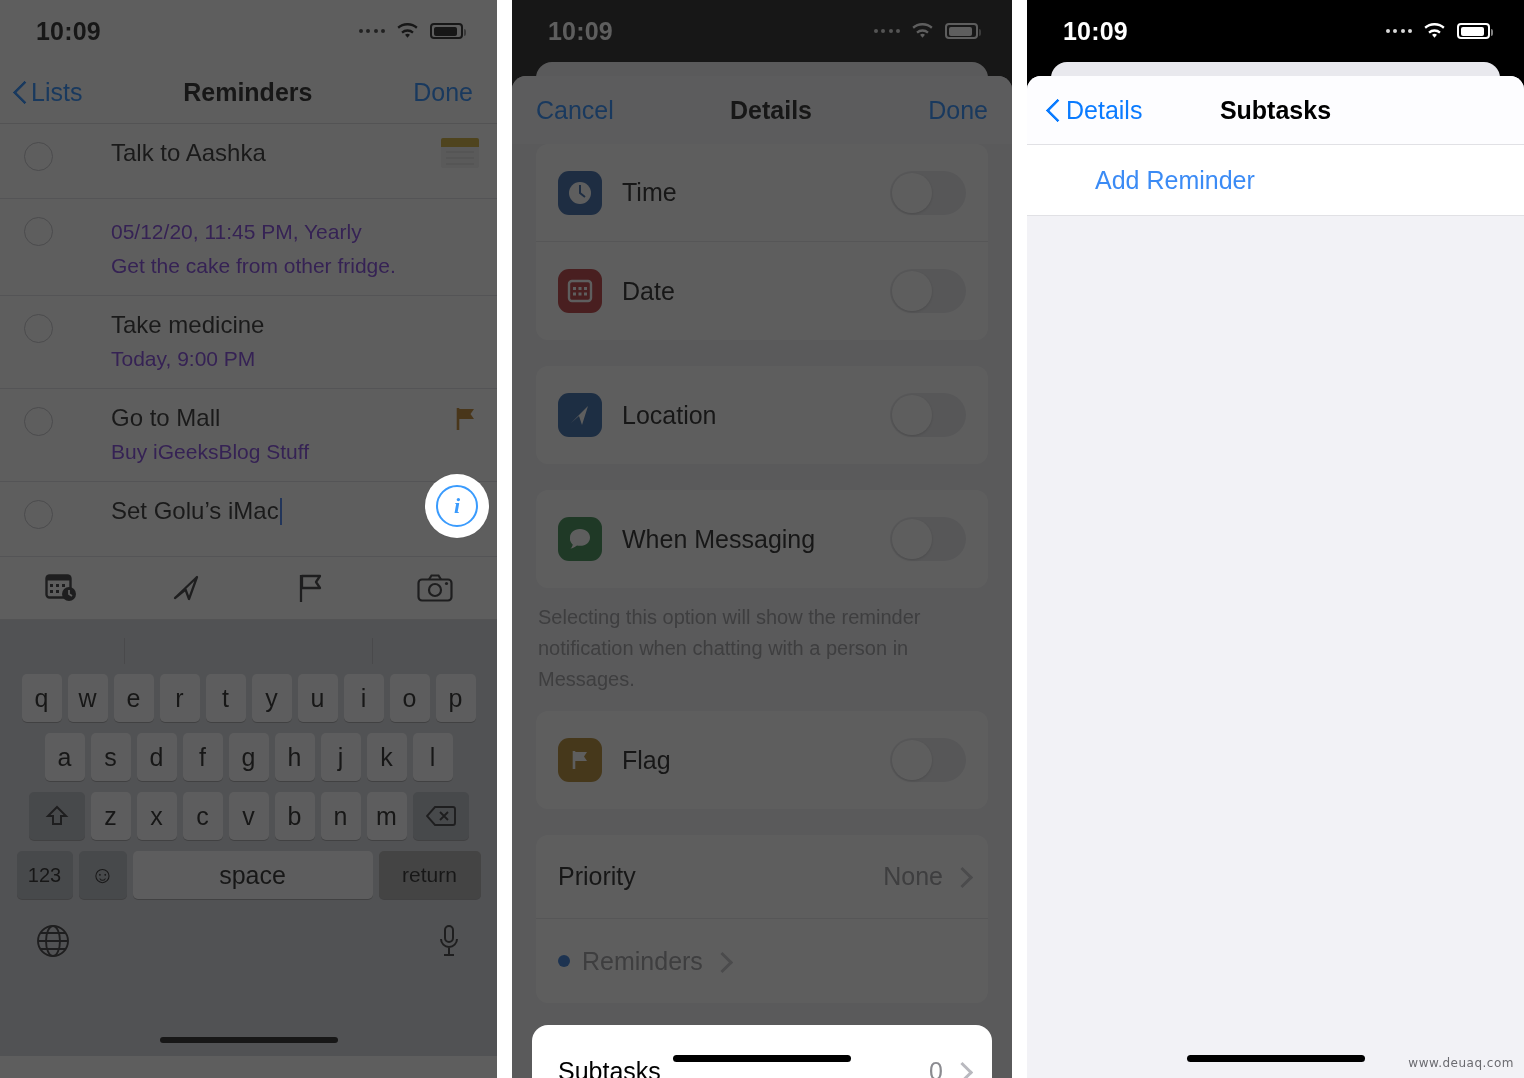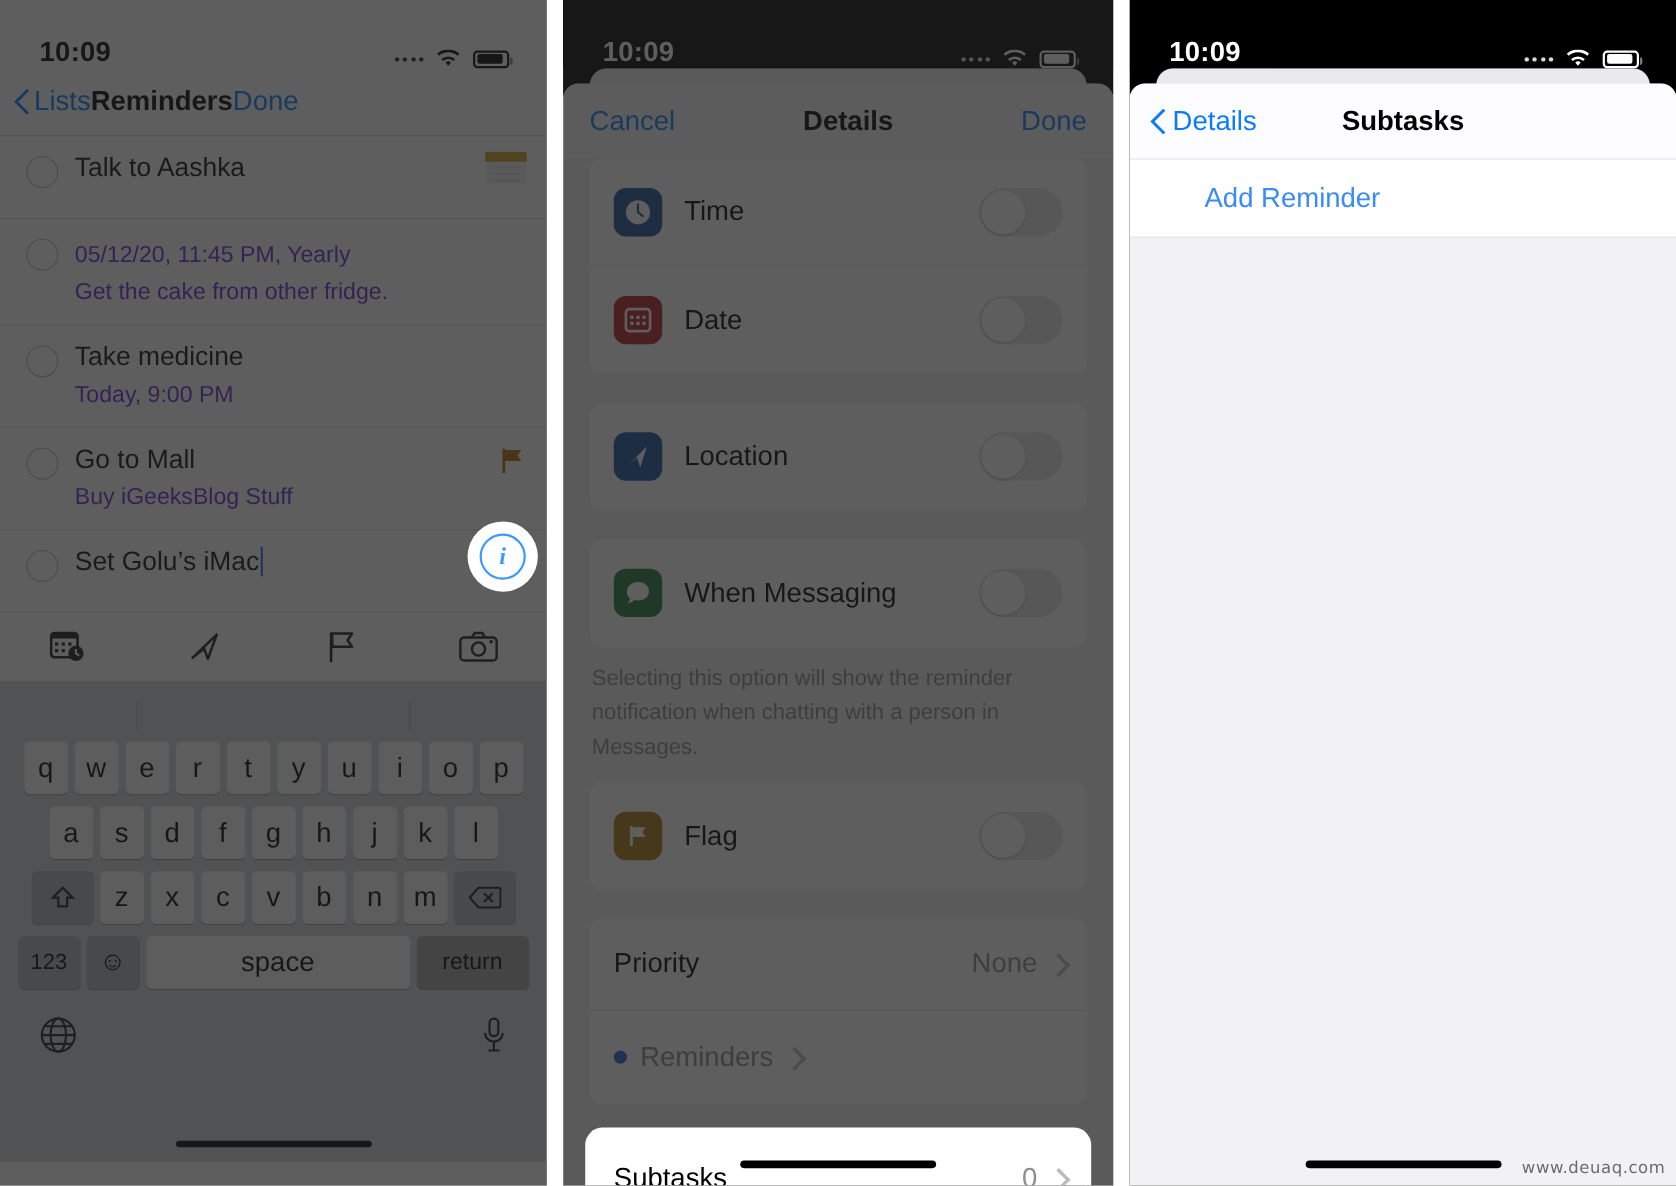--- a/index.html
+++ b/index.html
@@ -7,44 +7,44 @@
   .stage{position:relative;width:1524px;height:1078px;background:#ffffff;overflow:hidden;}
 
   
   .panel{position:absolute;top:0;height:1078px;overflow:hidden;background:#000;}
   #panel1{left:0;width:497px;}
   #panel2{left:512px;width:500px;}
   #panel3{left:1027px;width:497px;}
   .dimmer{position:absolute;inset:0;background:rgba(32,32,32,.72);pointer-events:none;z-index:60;}
 
   
-  .statusbar{position:relative;height:62px;display:flex;align-items:flex-end;justify-content:space-between;padding:0 34px 0 36px;box-sizing:border-box;z-index:5;}
+  .statusbar{position:relative;height:62px;display:flex;align-items:center;justify-content:space-between;padding:0 34px 0 36px;box-sizing:border-box;z-index:5;}
   .sb-time{font-size:25px;font-weight:700;letter-spacing:.2px;}
   .sb-right{display:flex;align-items:center;gap:11px;}
   .sb-dots{display:flex;align-items:flex-end;gap:3.5px;}
   .sb-dots i{display:block;width:4px;height:4px;border-radius:50%;background:currentColor;opacity:.85;}
   .wifi{width:23px;height:17px;position:relative;}
   .batt{position:relative;width:33px;height:16px;border:2px solid currentColor;border-radius:4px;box-sizing:border-box;}
   .batt::after{content:"";position:absolute;right:-5px;top:4px;width:2.5px;height:7px;background:currentColor;border-radius:0 2px 2px 0;opacity:.5;}
   .batt b{position:absolute;left:1.5px;top:1.5px;bottom:1.5px;width:82%;background:currentColor;border-radius:2px;display:block;}
 
   .dark-status{background:#000;color:#fff;}
   .plain-status{color:#000;}
 
   
   #panel1 .screen{position:absolute;inset:0;background:#ffffff;color:#000;}
-  .navbar1{height:62px;display:flex;align-items:center;padding:0 24px 0 14px;box-sizing:border-box;border-bottom:1px solid #d6d6da;}
+  .navbar1{height:62px;display:flex;align-items:center;justify-content:space-between;padding:0 24px 0 14px;box-sizing:border-box;border-bottom:1px solid #d6d6da;}
   .nav-left{display:flex;align-items:center;gap:4px;color:#0a7bff;font-size:25px;}
   .chev-back{width:13px;height:23px;position:relative;flex:none;}
   .chev-back::before{content:"";position:absolute;left:2px;top:3px;width:14px;height:14px;border-left:3.2px solid currentColor;border-bottom:3.2px solid currentColor;transform:rotate(45deg);border-radius:1px;}
   .nav-title1{font-size:25px;font-weight:700;color:#000;}
   .nav-done{font-size:25px;color:#0a7bff;}
 
   .rlist{padding:0;}
-  .rrow{position:relative;display:flex;padding:14px 20px 14px 18px;border-bottom:1px solid #dcdce0;min-height:46px;}
+  .rrow{position:relative;display:flex;padding:14px 20px 14px 18px;border-bottom:1px solid #dcdce0;min-height:46px;gap:43px;}
   .rrow:last-child{border-bottom:1px solid #dcdce0;}
   .circle{flex:none;width:27px;height:27px;border:1.6px solid #b9b9bf;border-radius:50%;margin-top:4px;margin-right:15px;margin-left:6px;}
   .rbody{flex:1;min-width:0;}
   .rtitle{font-size:24px;color:#0d0d0d;line-height:30px;white-space:nowrap;}
   .bang{color:#2f6fd0;font-weight:700;letter-spacing:.5px;margin-right:5px;}
   .rsub{font-size:21px;color:#6d28d9;line-height:30px;margin-top:4px;}
   .rthumb{position:absolute;right:18px;top:14px;width:38px;height:30px;background:#efefef;border-radius:2px;overflow:hidden;}
   .rthumb b{display:block;height:9px;background:#c8a21b;}
   .rthumb i{display:block;height:2px;margin:4px 5px 0 5px;background:#dedede;}
   .flagicon{position:absolute;right:20px;top:18px;width:22px;height:24px;}
@@ -97,21 +97,21 @@
   
   #panel3 .backcard{position:absolute;left:24px;right:24px;top:62px;height:60px;background:#e9e9ee;border-radius:16px 16px 0 0;}
   #panel3 .sheet{position:absolute;left:0;right:0;top:76px;bottom:0;background:#f2f2f6;border-radius:14px 14px 0 0;overflow:hidden;}
   .navbar3{height:68px;display:flex;align-items:center;padding:0 20px;box-sizing:border-box;background:#fdfdff;position:relative;}
   .nav3-back{display:flex;align-items:center;gap:6px;color:#0a7bff;font-size:25px;}
   .nav3-title{position:absolute;left:0;right:0;text-align:center;font-size:25px;font-weight:700;color:#000;pointer-events:none;}
   .addrow{height:72px;background:#ffffff;border-top:1px solid #e1e1e5;border-bottom:1px solid #e1e1e5;display:flex;align-items:center;padding-left:68px;box-sizing:border-box;}
   .addrow span{font-size:25px;color:#3b8bf5;}
   .p3body{position:absolute;left:0;right:0;top:68px;bottom:0;background:#f2f2f6;}
   .homebar3{position:absolute;left:50%;transform:translateX(-50%);bottom:16px;width:178px;height:7px;border-radius:4px;background:#000;}
-  .watermark{position:absolute;right:10px;bottom:8px;font-size:15px;color:#6b6b70;font-family:"DejaVu Sans",sans-serif;letter-spacing:.5px;z-index:120;}
+  .watermark{position:absolute;right:10px;bottom:8px;font-size:12px;color:#6b6b70;font-family:"DejaVu Sans",sans-serif;letter-spacing:.5px;z-index:120;}
 </style>
 </head>
 <body>
 
 <div class="stage">
 
   <div class="panel" id="panel1">
     <div class="screen">
       <div class="statusbar plain-status">
         <div class="sb-time">10:09</div>

